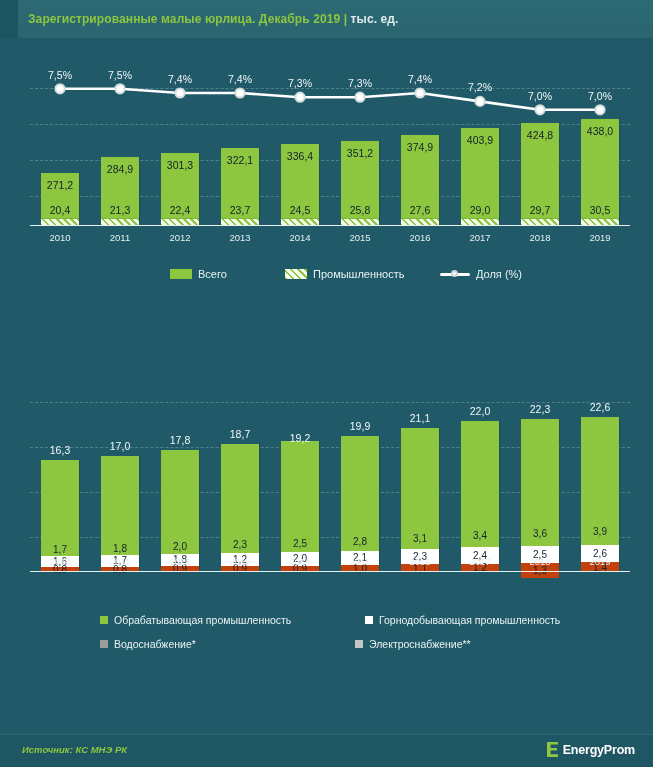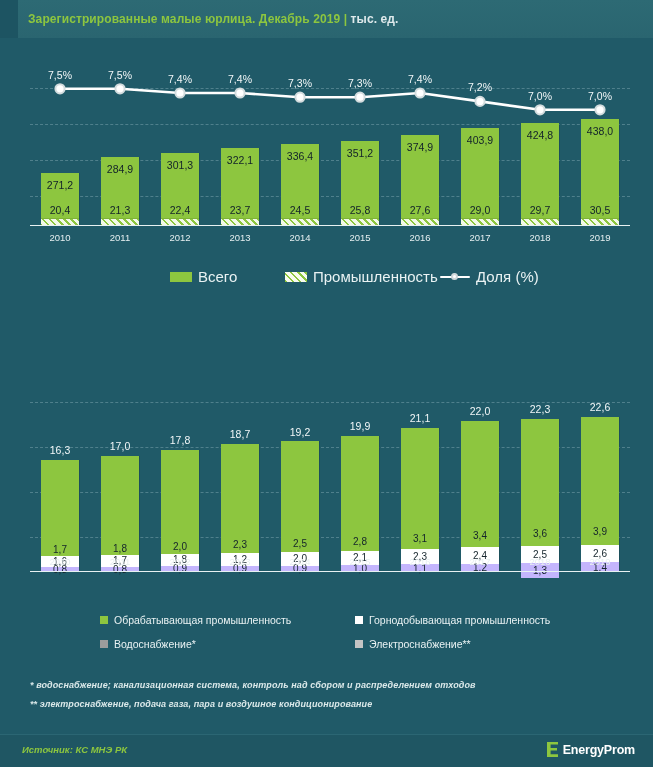--- a/index.html
+++ b/index.html
@@ -59,42 +59,42 @@
         #8dc63f 0px,#8dc63f 2px,#f2f9e8 2px,#f2f9e8 5px);
     border-top:1px solid #7fb336;
   }
   .c1-line-svg{position:absolute;left:0;top:0;overflow:visible;}
   .pct{
     position:absolute;font-size:10.5px;color:#f2f7f8;text-align:center;white-space:nowrap;
   }
 
   
   .legend1{position:absolute;left:30px;top:266px;width:600px;height:22px;}
-  .lg-item{position:absolute;display:flex;align-items:center;gap:6px;font-size:15px;color:#e9f2f3;white-space:nowrap;}
+  .lg-item{position:absolute;display:flex;align-items:center;gap:6px;font-size:11px;color:#e9f2f3;white-space:nowrap;}
   .sw-solid{width:22px;height:10px;background:#8dc63f;display:inline-block;}
   .sw-hatch{width:22px;height:10px;display:inline-block;
     background-color:#cde6a0;
     background-image:repeating-linear-gradient(45deg,#8dc63f 0px,#8dc63f 2px,#f7fbf0 2px,#f7fbf0 5px);}
   .sw-line{width:30px;height:10px;display:inline-block;position:relative;}
   .sw-line::before{content:"";position:absolute;left:0;top:4px;width:30px;height:2.5px;background:#ffffff;border-radius:2px;}
   .sw-line::after{content:"";position:absolute;left:11px;top:1px;width:7px;height:7px;border-radius:50%;background:#fff;border:2px solid #cfd8da;box-sizing:border-box;}
 
   
   .subtitle{
     position:absolute;left:30px;top:330px;
     font-size:11.5px;font-weight:bold;color:#eef5f6;letter-spacing:.2px;
   }
 
   
   #chart2{left:30px;top:372px;width:600px;height:200px;}
   .c2-stack{position:absolute;bottom:0;width:38px;box-shadow:1px 0 0 rgba(0,0,0,.12);}
   .seg{width:100%;display:flex;align-items:center;justify-content:center;font-size:10px;color:#14242b;box-sizing:border-box;}
   .seg-green{background:#8dc63f;}
   .seg-white{background:#ffffff;}
-  .seg-gray{background:#c4b5fd;text-align:right;}
+  .seg-gray{background:#c2410c;text-align:right;}
   .c2-total{
     position:absolute;font-size:10.5px;color:#f2f7f8;text-align:center;white-space:nowrap;
   }
 
   
   .legend2{position:absolute;left:100px;top:614px;width:500px;height:46px;}
   .lg2{position:absolute;display:flex;align-items:center;gap:6px;font-size:10.5px;color:#e9f2f3;white-space:nowrap;}
   .sq{width:8px;height:8px;display:inline-block;}
 
   
@@ -311,21 +311,21 @@
           <div class="seg seg-white" style="height: 17.8px;">2,6</div>
           <div class="seg seg-gray" style="height: 9.58462px;">1,4</div>
         </div>
       </div>
     <div class="axis-line" style="bottom:0;"></div>
     <div id="c2-totals">
         <div class="c2-total" style="left: 0px; width: 60px; bottom: 115.592px;">16,3</div>
         <div class="c2-total" style="left: 60px; width: 60px; bottom: 120.385px;">17,0</div>
         <div class="c2-total" style="left: 120px; width: 60px; bottom: 125.862px;">17,8</div>
         <div class="c2-total" style="left: 180px; width: 60px; bottom: 132.023px;">18,7</div>
-        <div class="c2-total" style="left: 240px; width: 60px; bottom: 134px;">19,2</div>
+        <div class="c2-total" style="left: 240px; width: 60px; bottom: 128px;">19,2</div>
         <div class="c2-total" style="left: 300px; width: 60px; bottom: 140.238px;">19,9</div>
         <div class="c2-total" style="left: 360px; width: 60px; bottom: 148.454px;">21,1</div>
         <div class="c2-total" style="left: 420px; width: 60px; bottom: 154.615px;">22,0</div>
         <div class="c2-total" style="left: 480px; width: 60px; bottom: 156.669px;">22,3</div>
         <div class="c2-total" style="left: 540px; width: 60px; bottom: 158.723px;">22,6</div>
       </div>
   </div>
   <div id="c2-xlabels">
       <div class="xlabel" style="left: 30px; width: 60px; top: 556px;">2010</div>
       <div class="xlabel" style="left: 90px; width: 60px; top: 556px;">2011</div>
@@ -337,38 +337,34 @@
       <div class="xlabel" style="left: 450px; width: 60px; top: 556px;">2017</div>
       <div class="xlabel" style="left: 510px; width: 60px; top: 556px;">2018</div>
       <div class="xlabel" style="left: 570px; width: 60px; top: 556px;">2019</div>
     </div>
 
   <div class="legend2" id="legend2">
       <div class="lg2" style="left: 0px; top: 0px;">
         <span class="sq" style="background: rgb(141, 198, 63);"></span>
         <span>Обрабатывающая промышленность</span>
       </div>
-      <div class="lg2" style="left: 255px; top: 0px;">
+      <div class="lg2" style="left: 265px; top: 0px;">
         <span class="sq" style="background: rgb(255, 255, 255);"></span>
         <span>Горнодобывающая промышленность</span>
       </div>
       <div class="lg2" style="left: 0px; top: 24px;">
         <span class="sq" style="background: rgb(156, 156, 156);"></span>
         <span>Водоснабжение*</span>
       </div>
       <div class="lg2" style="left: 255px; top: 24px;">
         <span class="sq" style="background: rgb(196, 196, 196);"></span>
         <span>Электроснабжение**</span>
       </div>
     </div>
 
-  <div class="footnotes">
-    <div class="fn">* водоснабжение; канализационная система, контроль над сбором и распределением отходов</div>
-    <div class="fn">** электроснабжение, подача газа, пара и воздушное кондиционирование</div>
-  </div>
 
   <div class="footer">
     <div class="src">Источник: КС МНЭ РК</div>
     <div class="logo">
       <span class="logo-mark">
         <svg width="13" height="15" viewBox="0 0 13 15">
           <polygon points="1,0 12,0 12,2.6 4.6,2.6 4.6,5.9 11,5.9 11,8.5 4.6,8.5 4.6,12.2 12,12.2 12,15 1,15" fill="#8dc63f"></polygon>
         </svg>
       </span>
       <span class="logo-txt"><span>Energy</span><span class="lt2">Prom</span></span>

